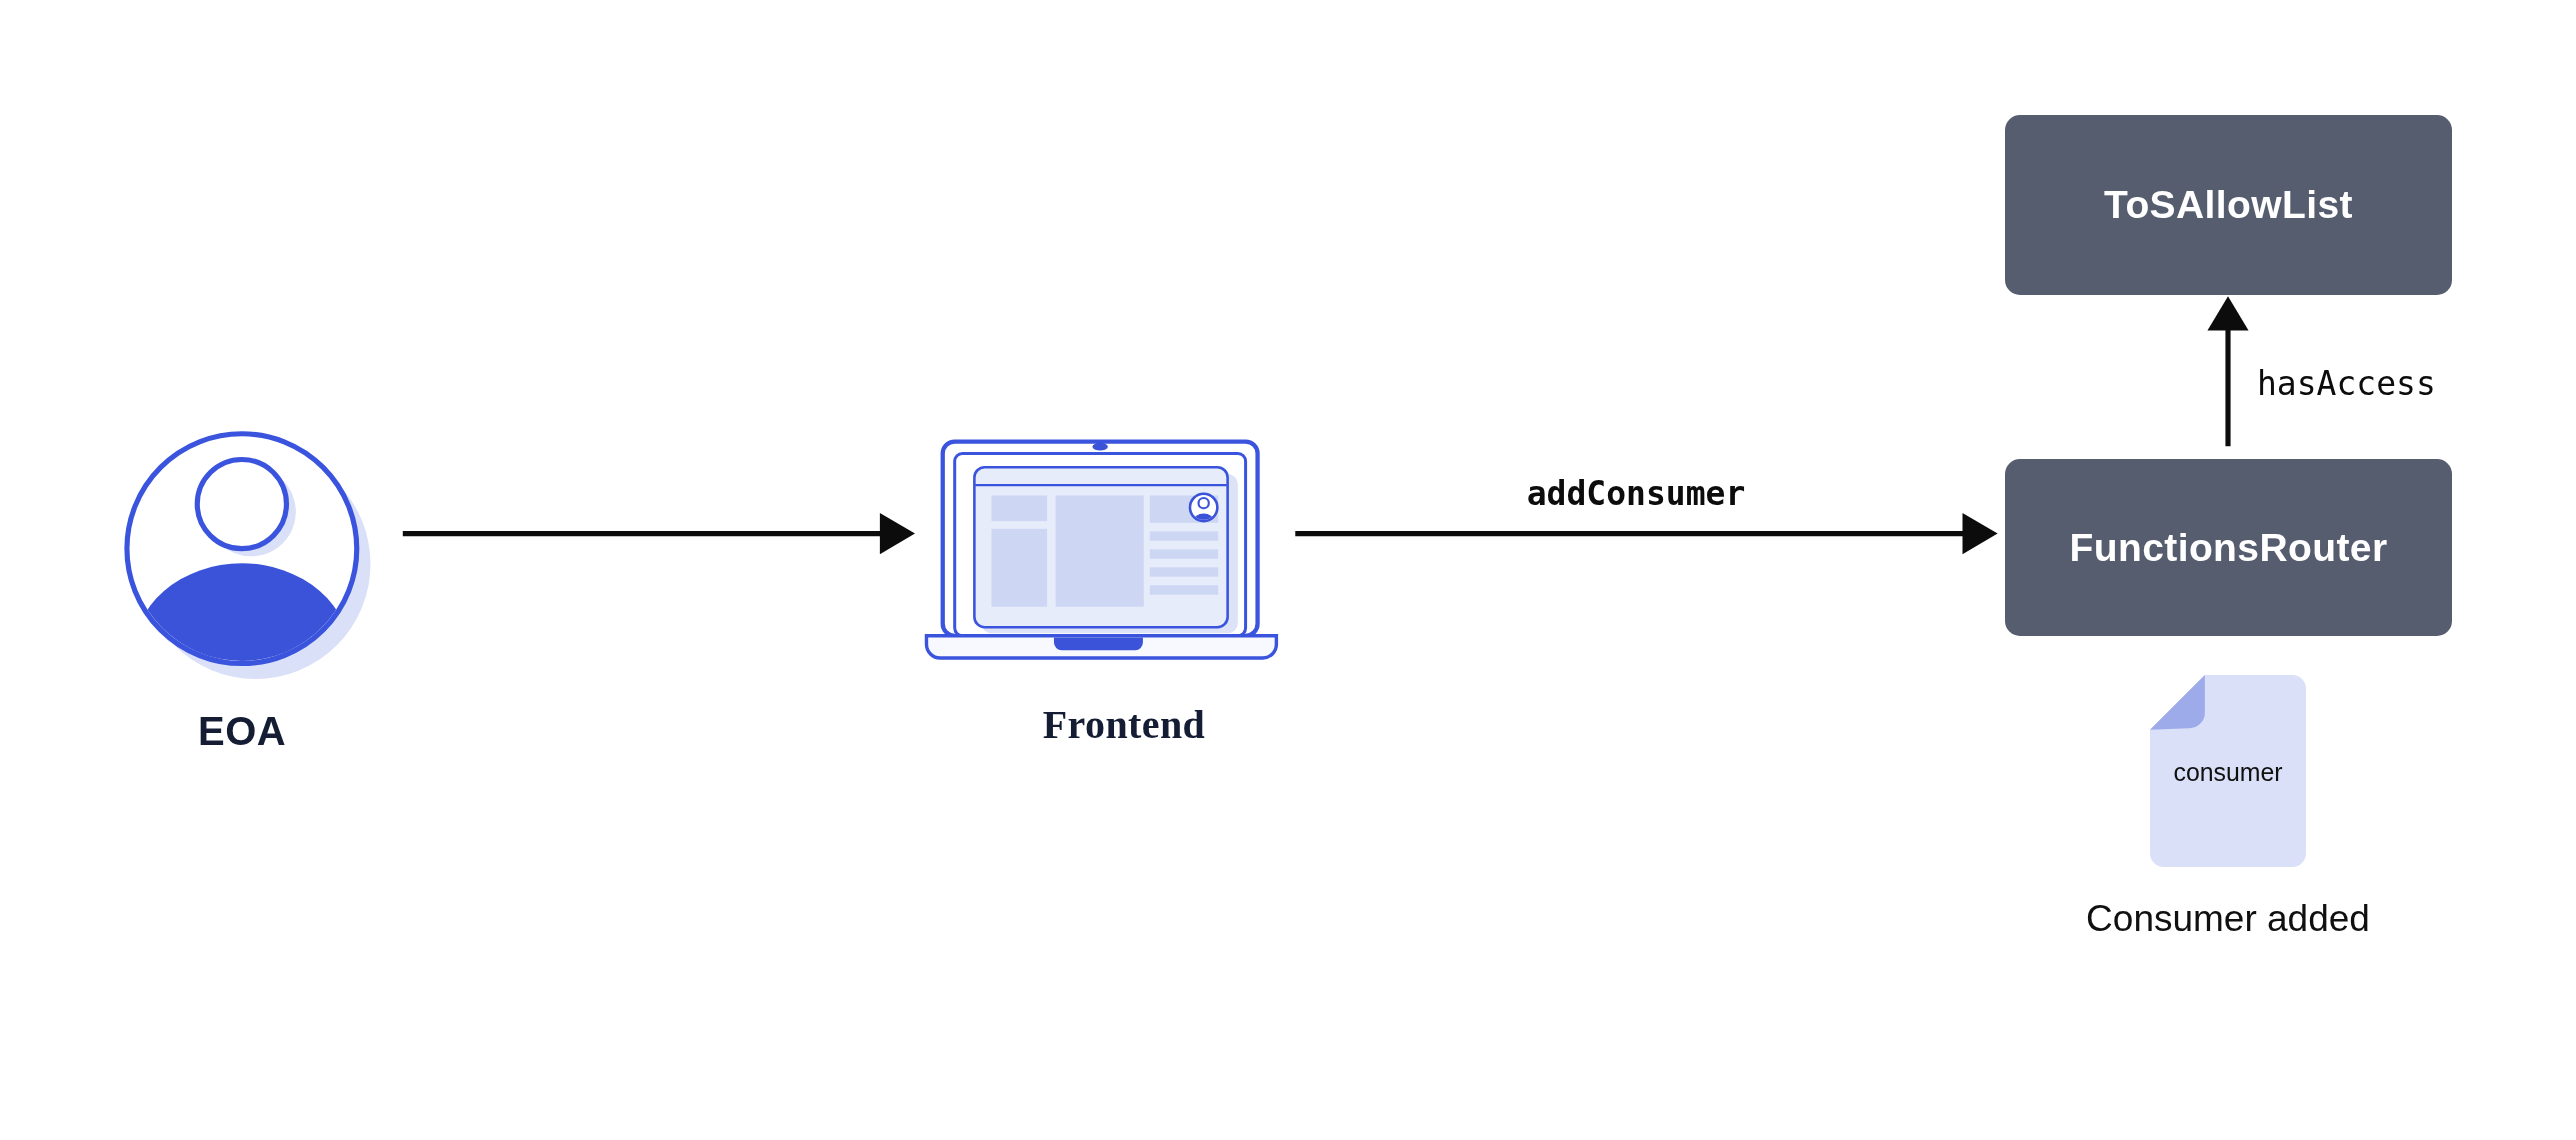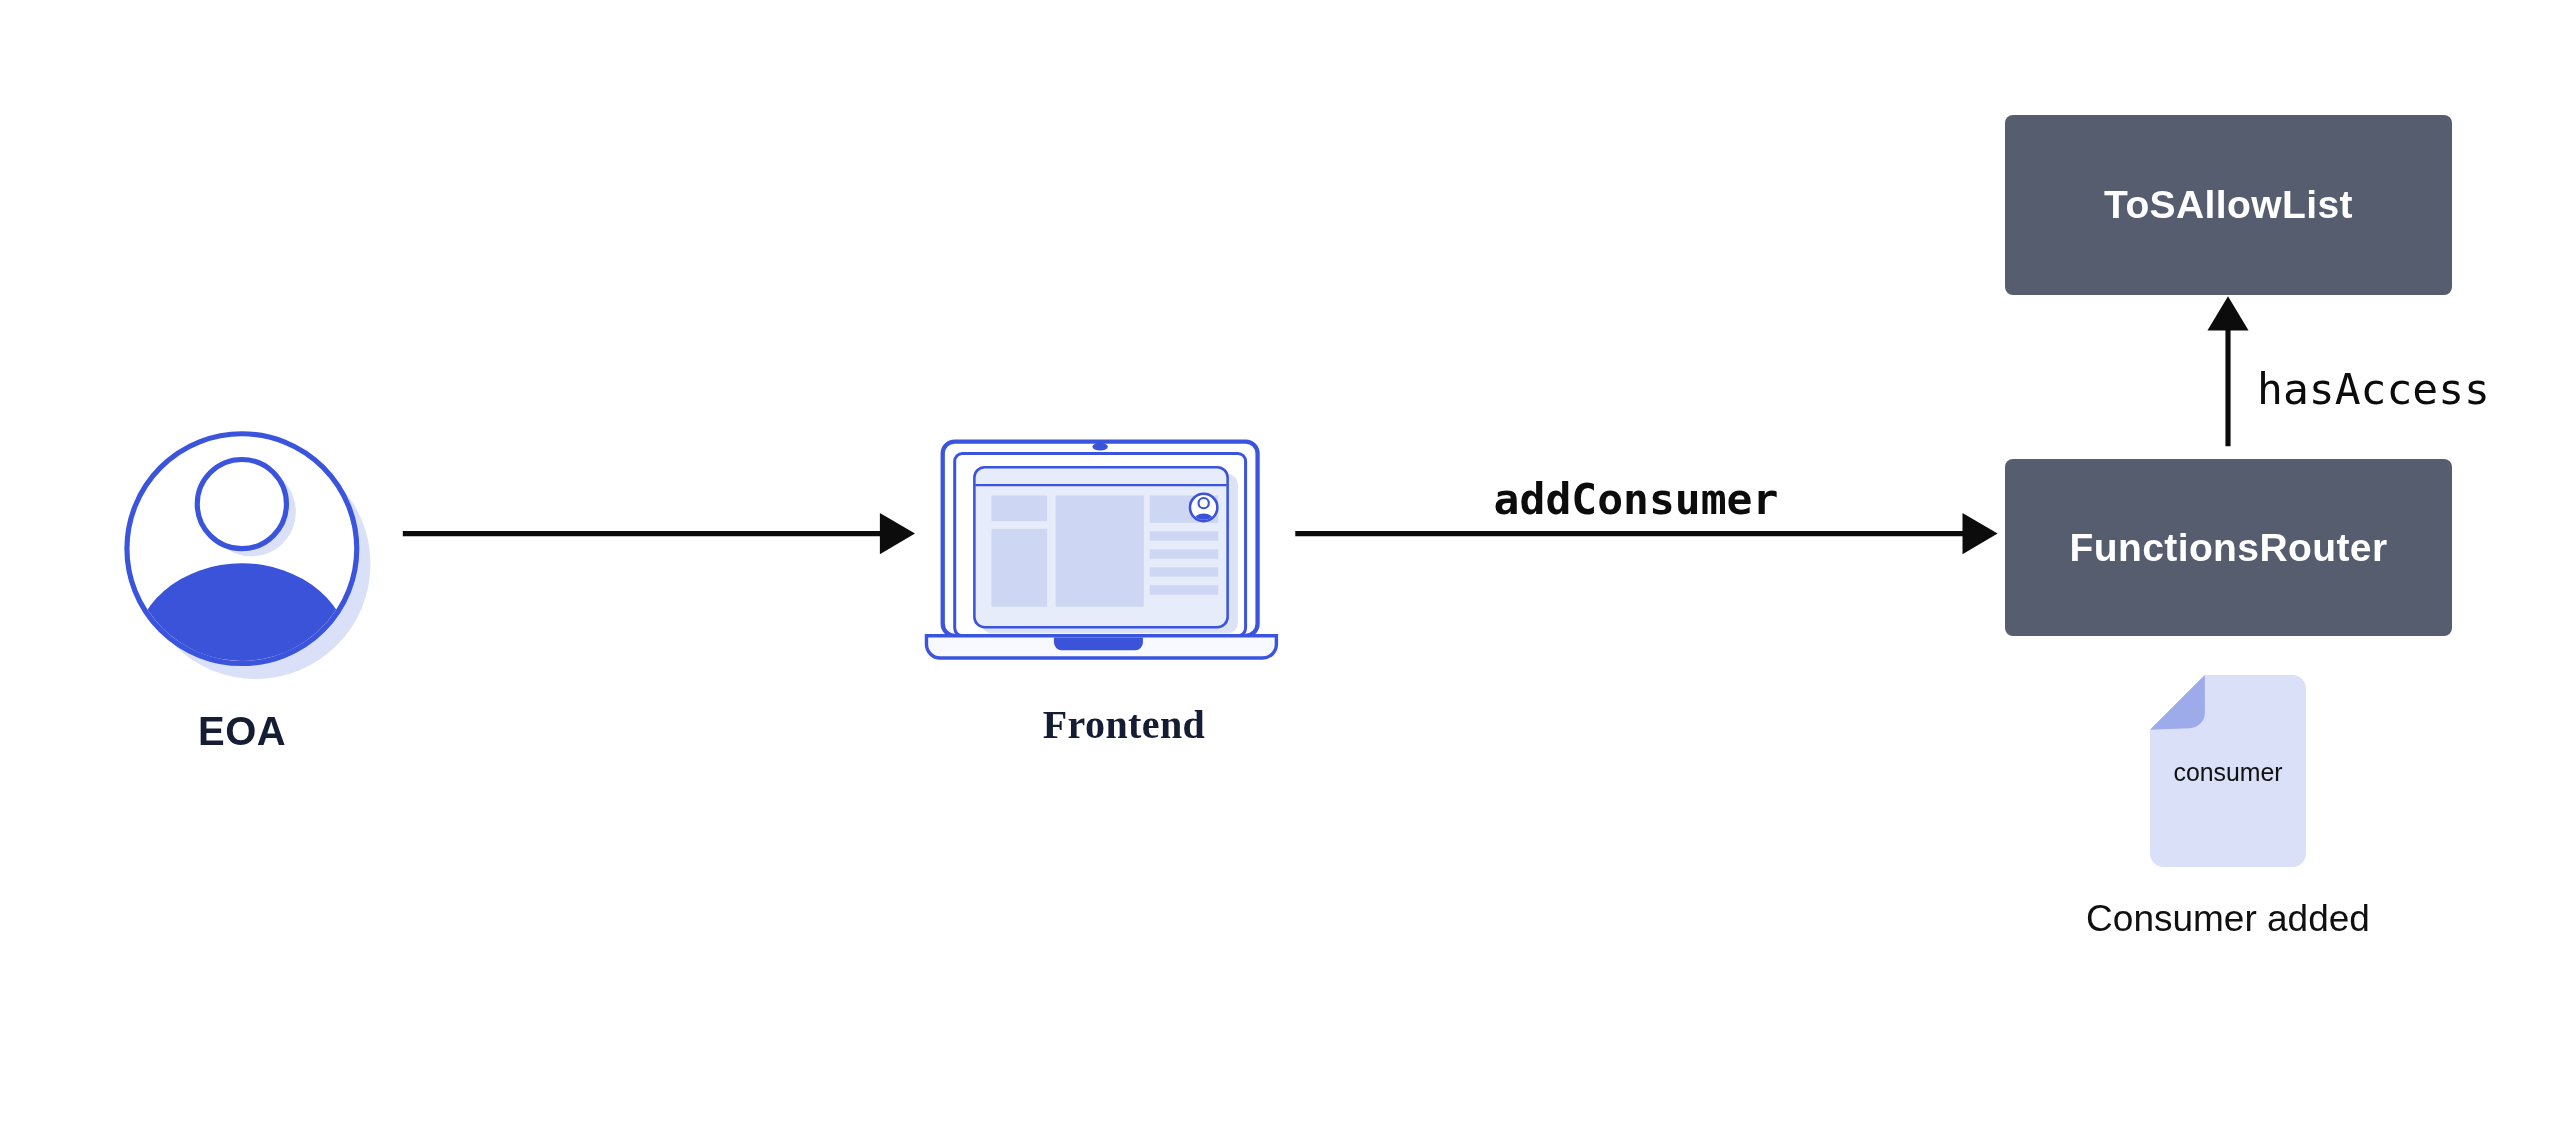--- a/index.html
+++ b/index.html
@@ -24,32 +24,32 @@
     font-size: 40px;
     letter-spacing: 0.4px;
     color: #141d33;
     white-space: nowrap;
     text-align: center;
   }
 
   .edge-label {
     position: absolute;
     font-family: "DejaVu Sans Mono", monospace;
-    font-size: 43px;
+    font-size: 33px;
     color: #0c0c0c;
     white-space: nowrap;
   }
   .edge-label.centered { transform: translateX(-50%); font-weight: bold; }
 
   .contract-box {
     position: absolute;
     left: 2005px;
     width: 447px;
     background: #565d6e;
-    border-radius: 8px;
+    border-radius: 15px;
     display: flex;
     align-items: center;
     justify-content: center;
   }
   .contract-box .box-label {
     color: #ffffff;
     font-weight: bold;
     font-size: 39px;
     letter-spacing: 0.4px;
   }

